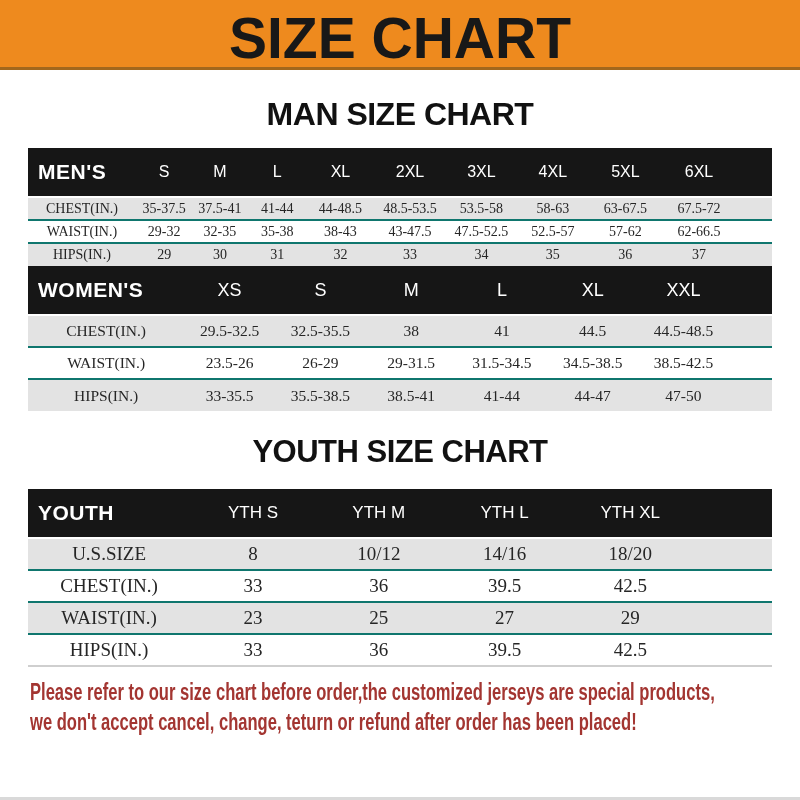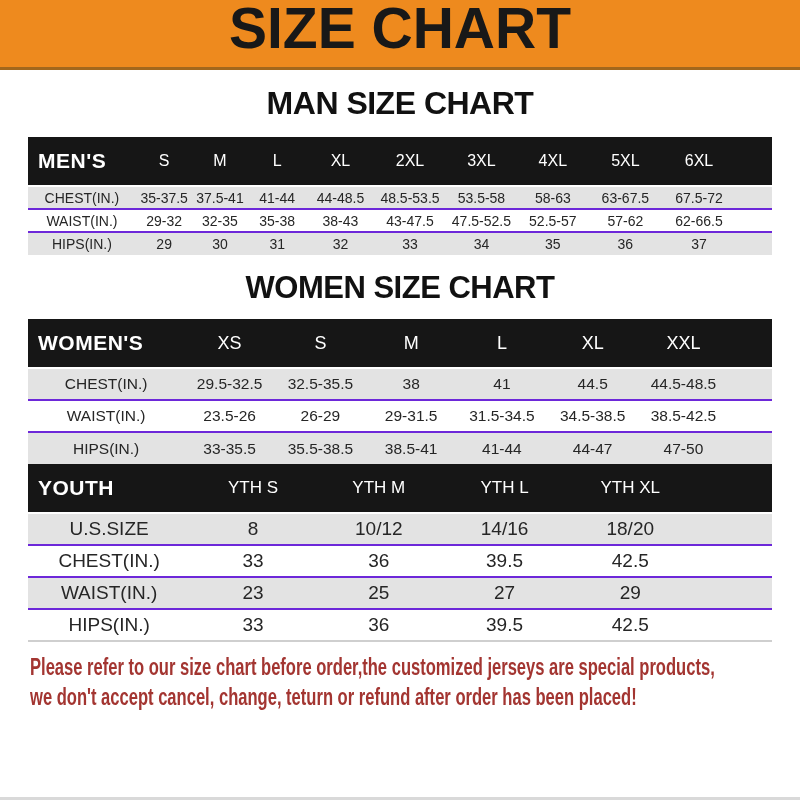--- a/index.html
+++ b/index.html
@@ -10,42 +10,42 @@
     --red:#A33531;
   }
   html,body{
     margin:0;padding:0;width:800px;height:800px;background:#fff;
     overflow:hidden;position:relative;
     font-family:"Liberation Sans",sans-serif;
   }
   .banner{
     height:67px;background:var(--orange);
     border-bottom:3px solid var(--orange-border);
-    display:flex;align-items:flex-start;justify-content:center;
+    display:flex;align-items:flex-end;justify-content:center;
   }
   .banner h1{
     margin:0;font-size:57px;font-weight:900;color:#181818;line-height:1;
     letter-spacing:0px;
   }
   h2{
     text-align:center;color:#111;font-weight:900;line-height:1.1;
     letter-spacing:-0.5px;
   }
-  .sec0 h2{font-size:32px;margin:16px 0 16px;}
+  .sec0 h2{font-size:32px;margin:27px 0 16px;}
   .sec1 h2{font-size:31px;margin:16px 0 14px;}
   .sec2 h2{font-size:31px;margin:24px 0 20px;}
   table.tbl{
     width:744px;margin:0 auto;border-collapse:collapse;table-layout:fixed;
   }
   thead tr{background:var(--bar);border-bottom:2px solid #fff;}
   thead th{color:#fff;font-weight:400;text-align:center;padding:12px;}
   th.grp{
     text-align:left;padding-left:10px;font-weight:800;letter-spacing:0.5px;
   }
-  tbody tr{border-top:2px solid #6d28d9;}
+  tbody tr{border-top:2px solid #0f766e;font-family:Liberation Serif, serif;}
   tbody tr:nth-child(odd){background:var(--grayrow);}
   td{text-align:center;color:#262626;padding:0;}
   .sec0 thead tr{height:36px}
   .sec0 th.grp{font-size:21px}
   .sec0 th.size{font-size:16px}
   .sec0 tbody tr{height:23px}
   .sec0 td{font-size:14px}
   .sec1 thead tr{height:28px}
   .sec1 th.grp{font-size:21px}
   .sec1 th.size{font-size:18px}
@@ -142,21 +142,20 @@
             <td>34</td>
             <td>35</td>
             <td>36</td>
             <td>37</td>
             <td></td>
           </tr>
         </tbody>
       </table>
     </section>
     <section class="sec sec1">
-      <h2>WOMEN SIZE CHART</h2>
       <table class="tbl">
         <colgroup>
           <col style="width: 21%;">
           <col style="width: 12.2%;">
           <col style="width: 12.2%;">
           <col style="width: 12.2%;">
           <col style="width: 12.2%;">
           <col style="width: 12.2%;">
           <col style="width: 12.2%;">
           <col style="width: 5.8%;">
@@ -201,20 +200,21 @@
             <td>38.5-41</td>
             <td>41-44</td>
             <td>44-47</td>
             <td>47-50</td>
             <td></td>
           </tr>
         </tbody>
       </table>
     </section>
     <section class="sec sec2">
+      <h2>YOUTH SIZE CHART</h2>
       <table class="tbl">
         <colgroup>
           <col style="width: 21.8%;">
           <col style="width: 16.9%;">
           <col style="width: 16.9%;">
           <col style="width: 16.9%;">
           <col style="width: 16.9%;">
           <col style="width: 10.6%;">
         </colgroup>
         <thead>

